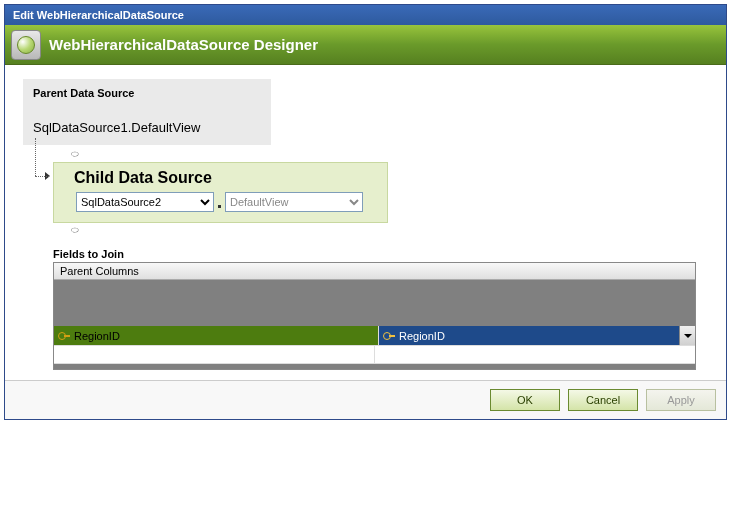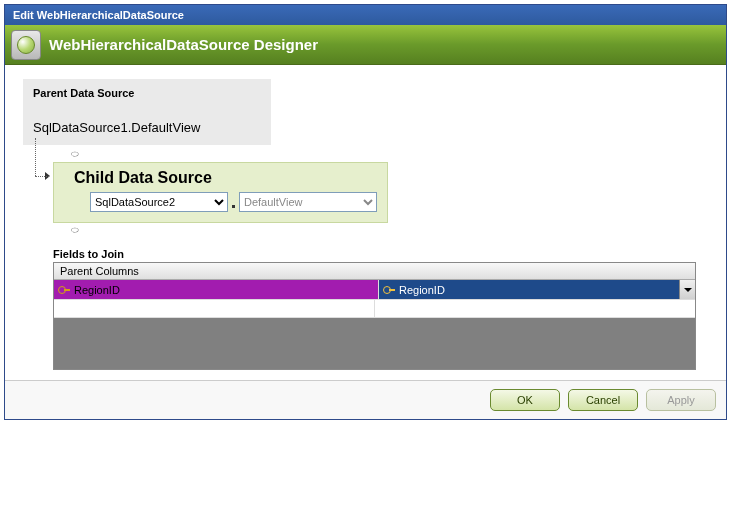--- a/index.html
+++ b/index.html
@@ -137,21 +137,21 @@
   .child-box .hdr {
     font-weight: bold;
     font-size: 16px;
     margin-bottom: 5px;
     margin-left: 10px;
   }
   .child-selects {
     display: flex;
     align-items: center;
     gap: 4px;
-    margin-left: 26px;
+    margin-left: 12px;
   }
   .sel {
     font-family: Tahoma, sans-serif;
     font-size: 11px;
     height: 20px;
     border: 1px solid #7f9db9;
     background: #fff;
   }
   .sel.sel1 { width: 138px; }
   .sel.sel2 { width: 138px; color: #888; }
@@ -185,21 +185,22 @@
     flex-shrink: 0;
   }
   .grid-head-cell {
     flex: 1;
     padding: 2px 6px;
     font-size: 11px;
     border-right: 1px solid #bbb;
   }
   .grid-head-cell:last-child { border-right: none; }
   .grid-body {
-    background: #a21caf;
+    background: #4d7c0f;
+    margin-top: 46px;
   }
   .grid-row {
     display: flex;
     height: 20px;
   }
   .grid-cell {
     flex: 1;
     display: flex;
     align-items: center;
     padding: 0 4px;
@@ -287,21 +288,21 @@
     justify-content: flex-end;
     gap: 8px;
     background: #f8f8f8;
   }
   .btn {
     min-width: 70px;
     height: 22px;
     font-family: Tahoma, sans-serif;
     font-size: 11px;
     border: 1px solid #6a8a30;
-    border-radius: 5px;
+    border-radius: 0;
     background: linear-gradient(#f4f8e6, #d4e4a8);
     color: #2a4000;
     cursor: pointer;
   }
   .btn:disabled {
     color: #999;
     border-color: #b8c0a0;
     background: linear-gradient(#f4f4ee, #e4e8d8);
     cursor: default;
   }

